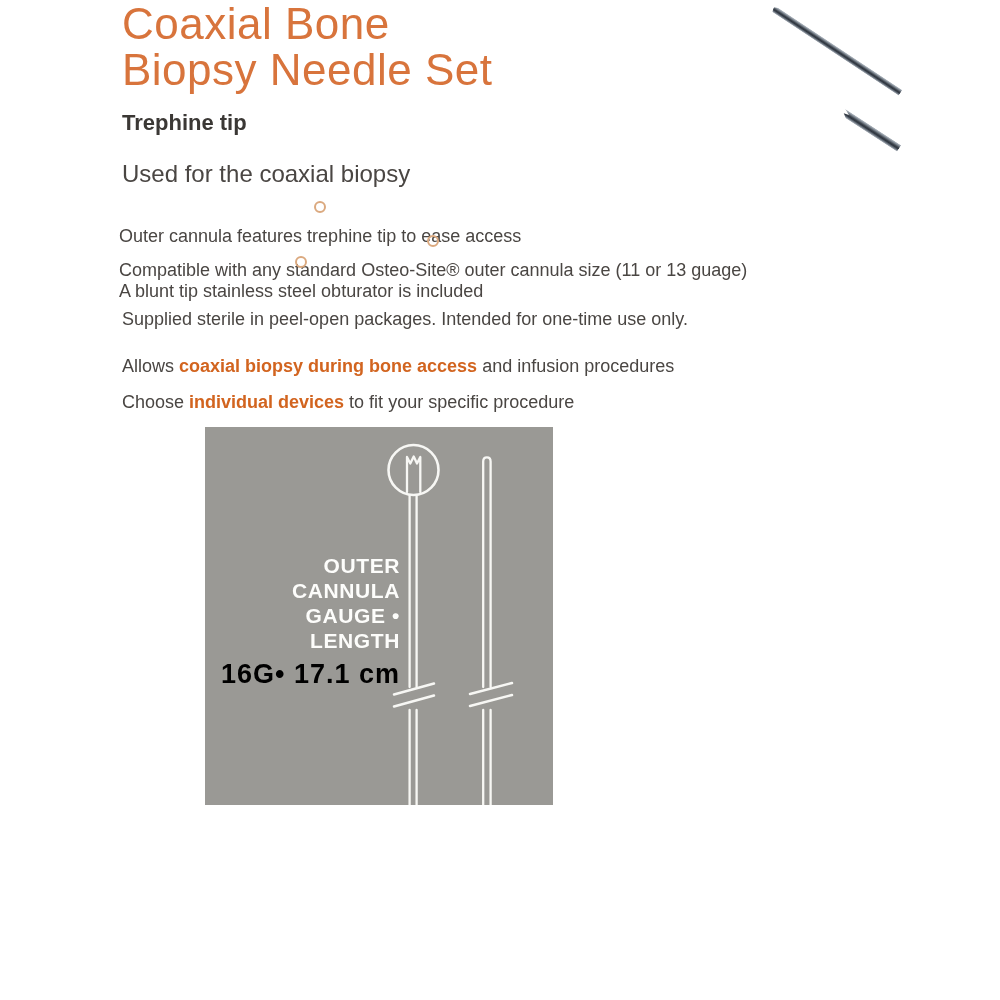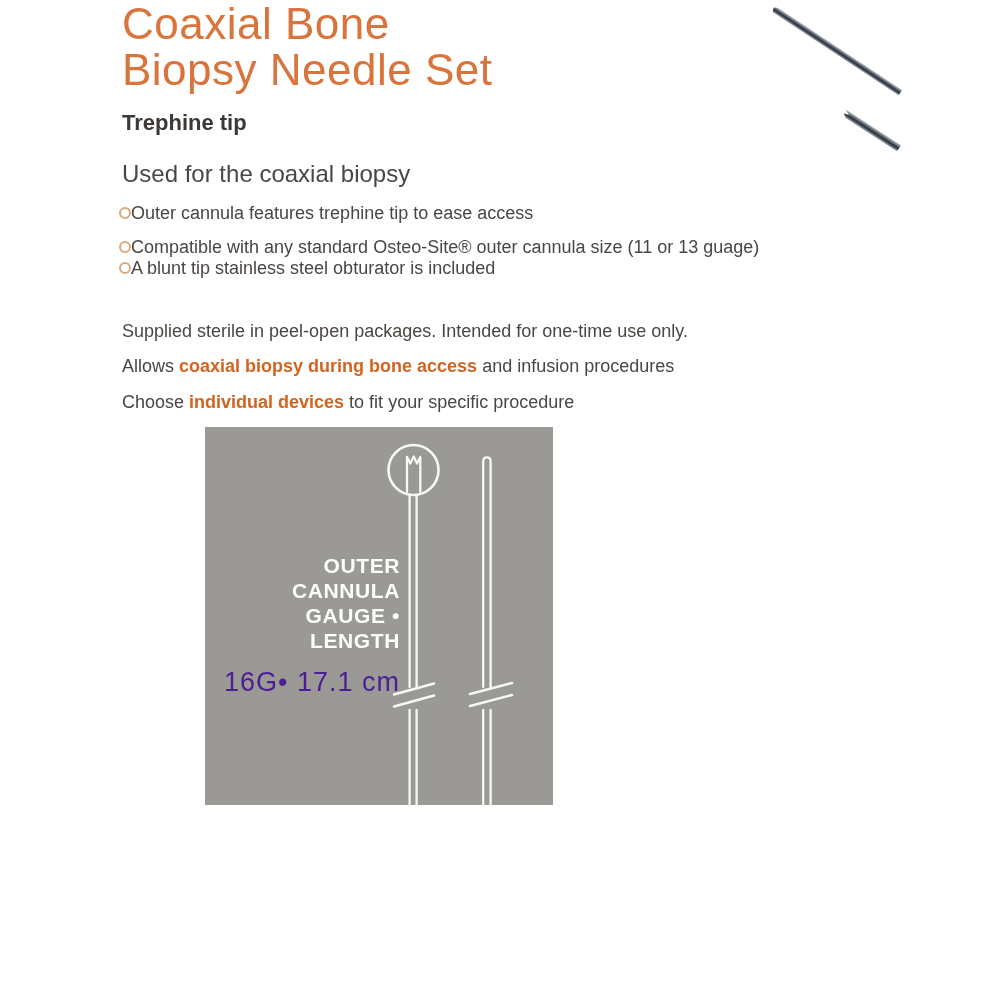--- a/index.html
+++ b/index.html
@@ -13,45 +13,45 @@
     font-size:44px;line-height:46px;letter-spacing:0.5px;
     color:#d8743c;font-weight:400;
   }
   .subtitle{
     position:absolute;left:122px;top:110px;
     font-size:22px;font-weight:bold;color:#3b3835;
   }
   
   .intro{position:absolute;left:122px;top:160px;font-size:24px;color:#4a4643;}
   .bullet-row{
-    position:absolute;left:119px;display:flex;align-items:center;
-    font-size:18px;color:#4a4643;
+    position:absolute;left:119px;display:flex;align-items:center;gap:13px;
+    font-size:18px;color:#4a4643;flex-direction:column;
   }
   .b1{top:203px}.b2{top:237px}.b3{top:258px}
   .ring{
     width:8px;height:8px;border:2px solid #dba97f;border-radius:50%;
     flex:none;margin-top:-2px;background:transparent;
   }
-  .sterile{position:absolute;left:122px;top:309px;font-size:18px;color:#4a4643;margin-top:12px;}
+  .sterile{position:absolute;left:122px;top:309px;font-size:18px;color:#4a4643;}
   .mixed{position:absolute;left:122px;font-size:18px;color:#4a4643;}
   .allows{top:356px}.choose{top:392px}
   .hl{color:#d2641f;font-weight:bold;margin-top:12px;}
   
   .panel{
     position:absolute;left:205px;top:427px;width:348px;height:563px;
     background:#9a9995;
   }
   .panel-label{
     position:absolute;left:13px;top:126px;width:182px;text-align:right;
     color:#fdfdfb;font-weight:bold;font-size:21px;line-height:25px;
     letter-spacing:0.6px;
   }
   .panel-spec{
-    margin-top:17px;font-size:27px;font-weight:400;letter-spacing:1px;
-    color:#4c1d95;
+    margin-top:9px;font-size:27px;font-weight:700;letter-spacing:1px;
+    color:#000000;
   }
   .diagram{position:absolute;left:0;top:0;width:348px;height:563px;display:block;}
   
   .rod{
     position:absolute;transform-origin:0 50%;
     background:linear-gradient(to bottom,
       #c8ced4 0%,#8a939d 20%,#3c434c 46%,#2e353f 60%,#6f7883 80%,#c9ced4 100%);
   }
   .rod1{
     left:773px;top:5px;width:153px;height:7px;transform:rotate(33.5deg);

